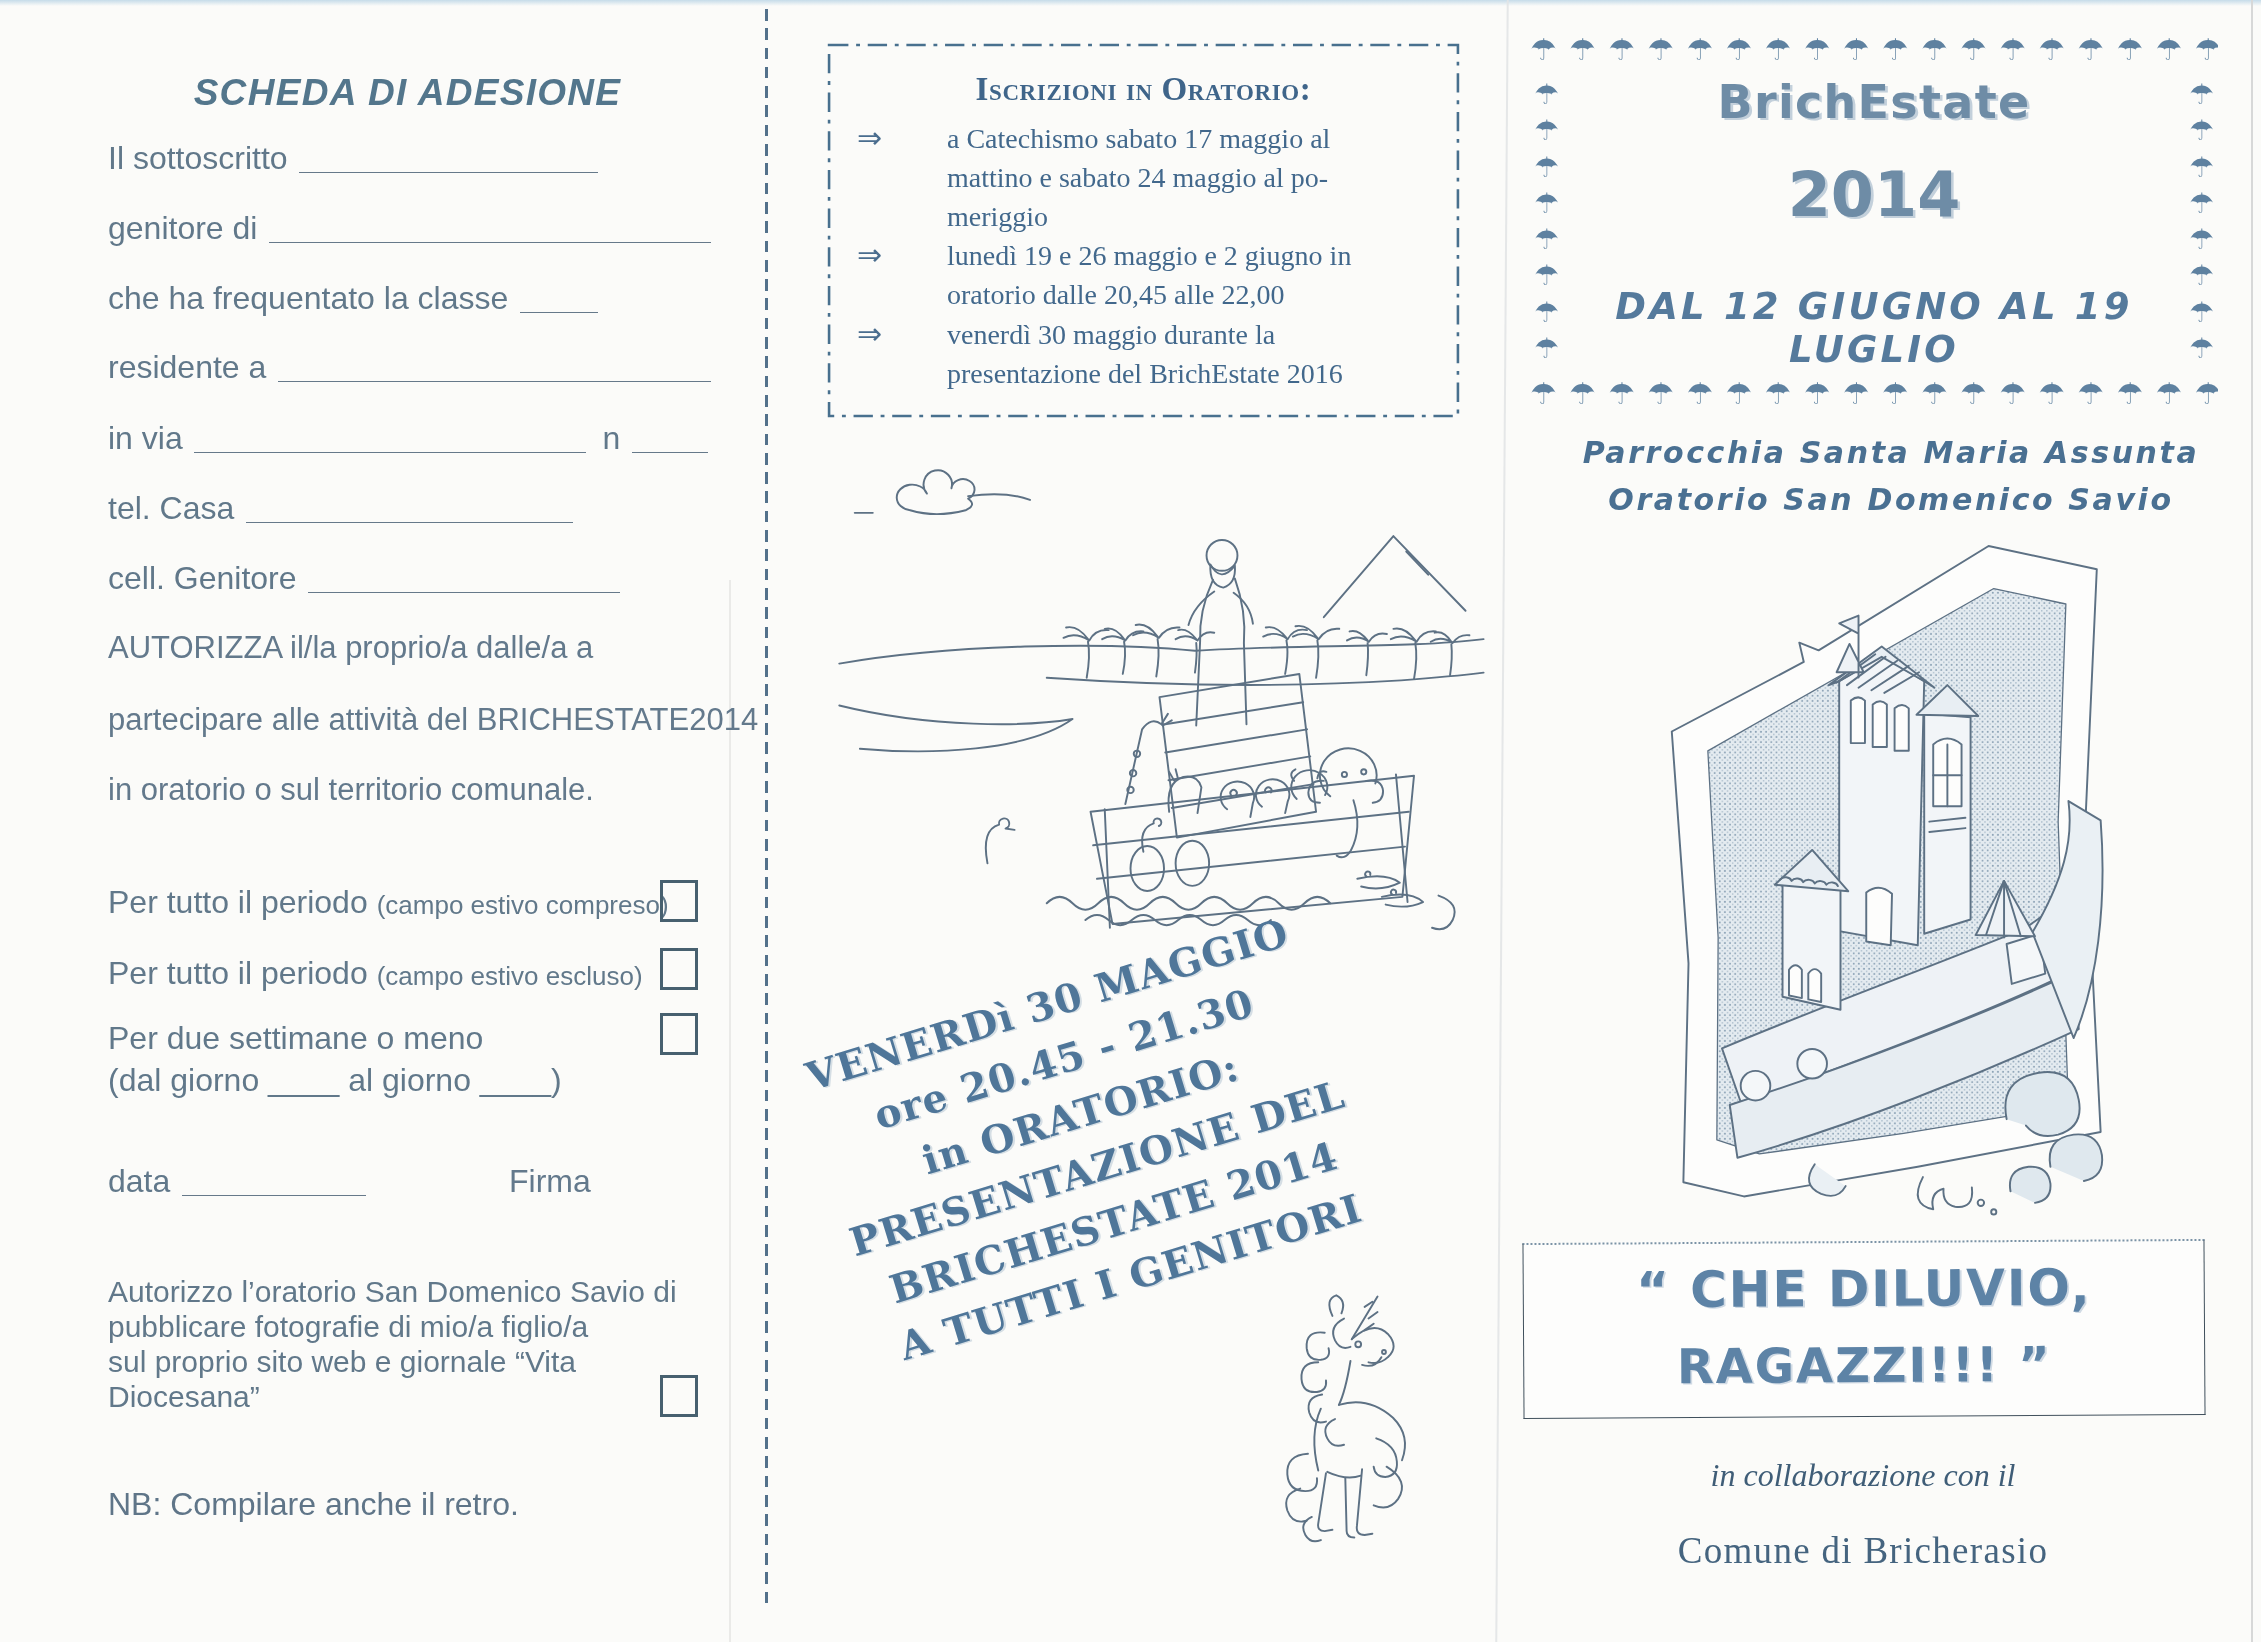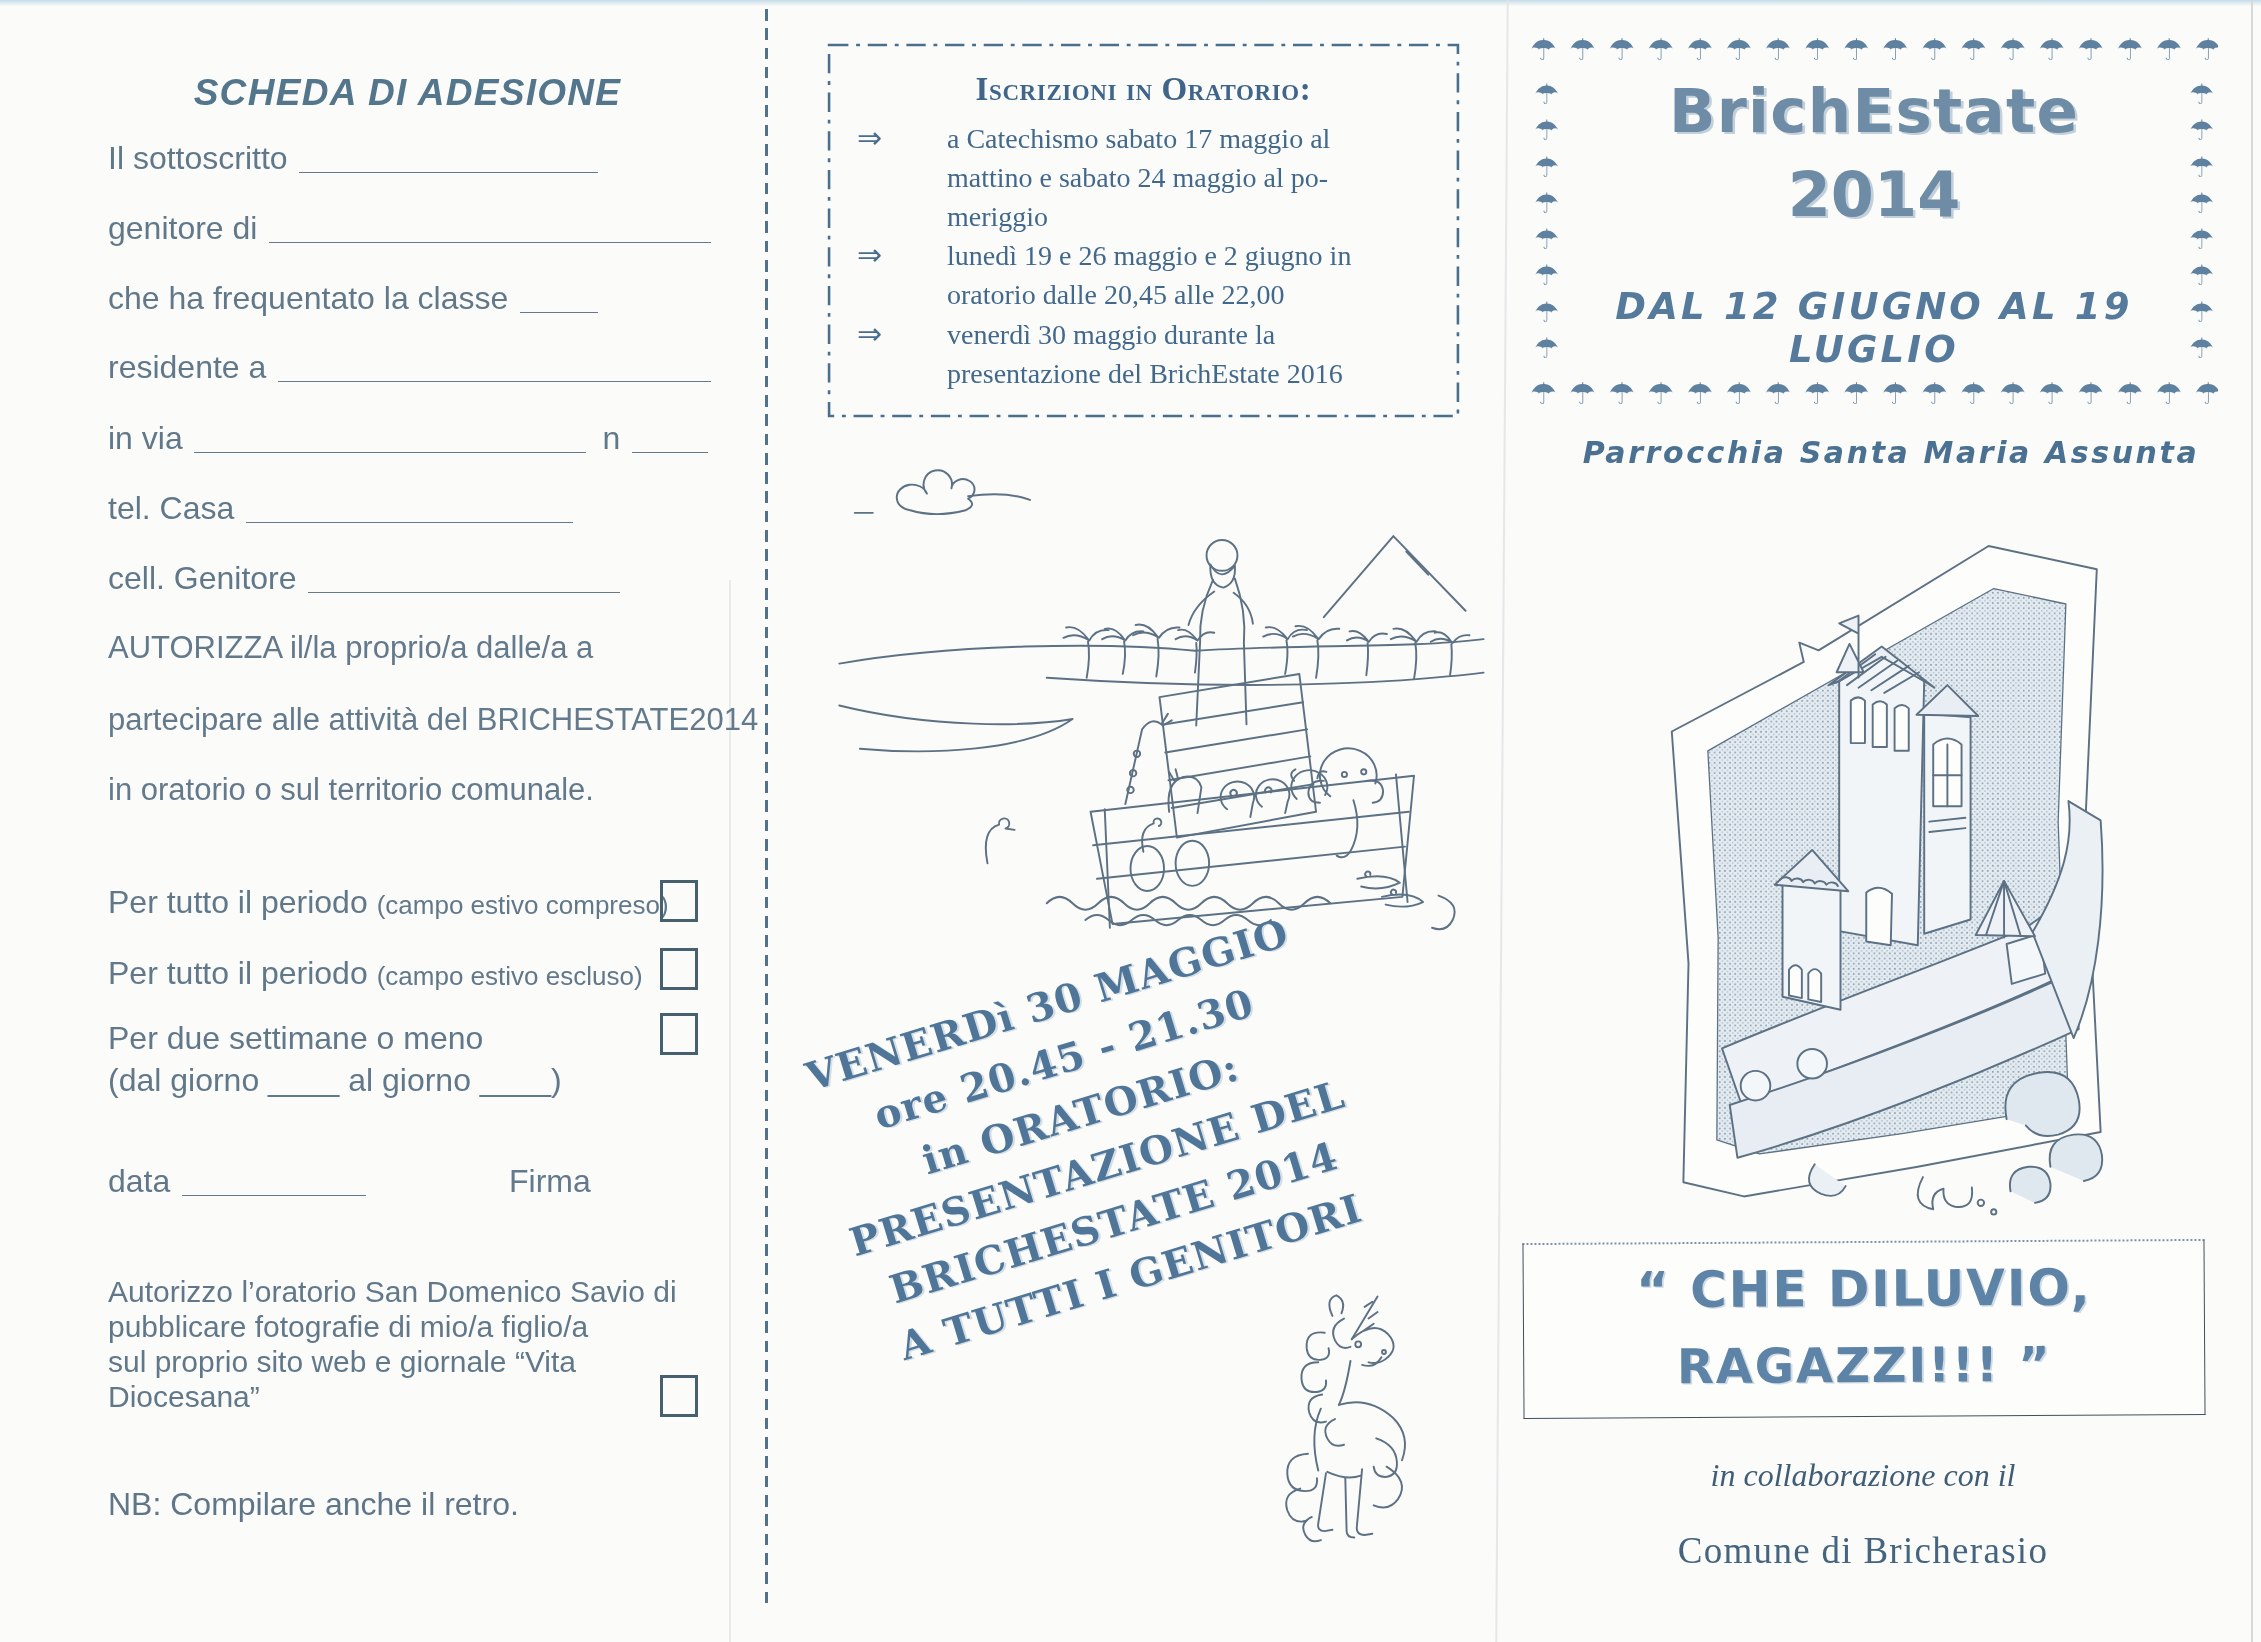--- a/index.html
+++ b/index.html
@@ -45,21 +45,21 @@
 
   
   .title-box{position:absolute;left:1530px;top:32px;width:688px;height:379px;}
   .ubrow{position:absolute;left:0;width:100%;font-size:30px;color:#5e81a0;
          letter-spacing:12.2px;white-space:nowrap;overflow:hidden;}
   .ubrow.top{top:0;} .ubrow.bottom{bottom:0;}
   .ubcol{position:absolute;top:46px;bottom:46px;width:33px;display:flex;flex-direction:column;
          justify-content:space-between;font-size:28px;color:#5e81a0;text-align:center;}
   .ubcol.left{left:0;} .ubcol.right{right:0;}
   .brich-title{position:absolute;top:43px;left:0;width:100%;text-align:center;
-      font-family:"DejaVu Sans",sans-serif;font-weight:bold;font-size:61px;letter-spacing:1.3px;
+      font-family:"DejaVu Sans",sans-serif;font-weight:bold;font-size:46px;letter-spacing:1.3px;
       color:#6e8ca6;text-shadow:2.6px 1.9px 0 #c3d0db;}
   .brich-year{position:absolute;top:126px;left:0;width:100%;text-align:center;
       font-family:"DejaVu Sans",sans-serif;font-weight:bold;font-size:62px;
       color:#6e8ca6;text-shadow:2.6px 1.9px 0 #c3d0db;}
   .brich-dates{position:absolute;top:253px;left:0;width:100%;text-align:center;
       font-family:"DejaVu Sans",sans-serif;font-weight:bold;font-style:italic;
       font-size:37px;letter-spacing:3.2px;color:#557a9c;}
   .org-lines{position:absolute;left:1559px;top:435px;width:664px;text-align:center;
       font-family:"DejaVu Sans",sans-serif;font-style:italic;font-weight:bold;
       font-size:30px;letter-spacing:2.6px;color:#4a7092;}
@@ -329,20 +329,21 @@
           <span>☂</span>
           <span>☂</span>
         </div>
       <div class="brich-title">BrichEstate</div>
       <div class="brich-year">2014</div>
       <div class="brich-dates">DAL 12 GIUGNO AL 19 LUGLIO</div>
     </div>
 
     <div class="org-lines">
       <div>Parrocchia Santa Maria Assunta</div>
+      <div>Oratorio San Domenico Savio</div>
     </div>
 
     <svg style="left:1646px;top:519px;" width="483" height="718" viewBox="0 0 750 1115">
       <defs>
         <pattern id="dots" width="8" height="8" patternUnits="userSpaceOnUse">
           <rect width="8" height="8" fill="#e4ebf0"></rect>
           <circle cx="2.5" cy="2.5" r="1.5" fill="#8da3b6"></circle>
           <circle cx="6.5" cy="6.5" r="1.1" fill="#9db1c2"></circle>
         </pattern>
       </defs>

